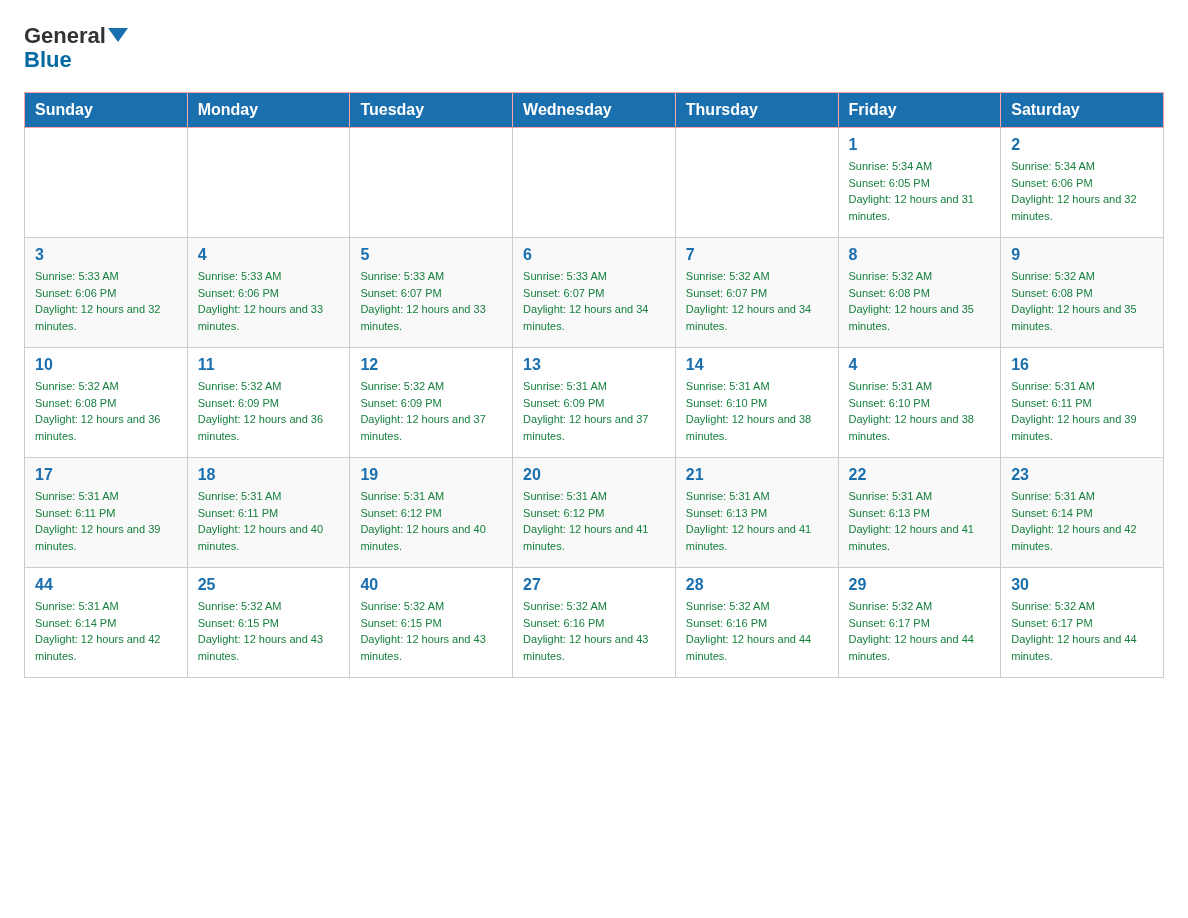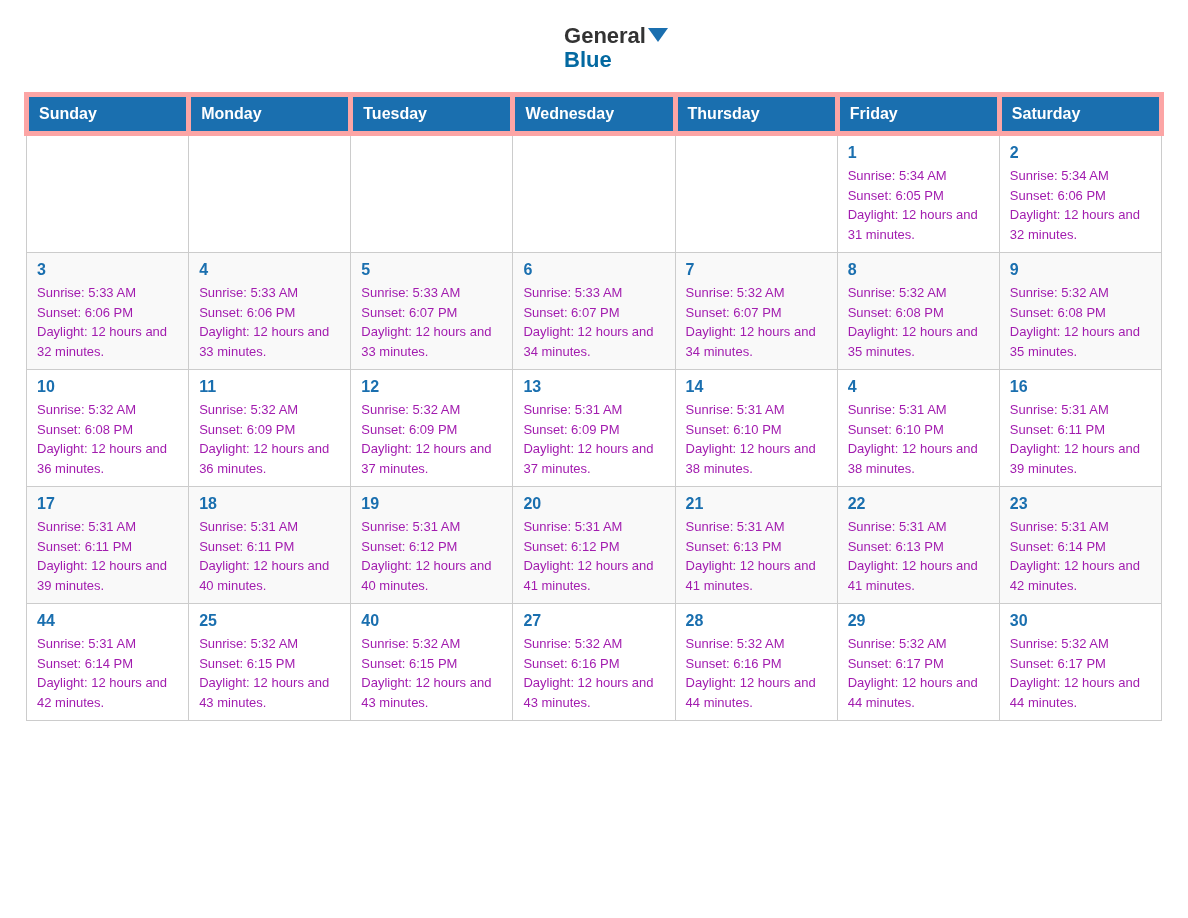--- a/index.html
+++ b/index.html
@@ -5,24 +5,23 @@
     * { box-sizing: border-box; margin: 0; padding: 0; }
     body {
       font-family: Arial, sans-serif;
       background: #fff;
       padding: 24px;
       width: 1188px;
       min-height: 918px;
     }
     .header {
       display: flex;
-      justify-content: center;
+      justify-content: flex-start;
       align-items: flex-start;
       margin-bottom: 20px;
-      margin-left: 44px;
     }
     .logo {
       display: flex;
       flex-direction: column;
       align-items: flex-start;
     }
     .logo-text {
       font-size: 22px;
       font-weight: bold;
       color: #333;
@@ -61,43 +60,43 @@
       width: 100%;
       border-collapse: collapse;
     }
     .calendar thead th {
       background-color: #1a6faf;
       color: #fff;
       font-size: 16px;
       font-weight: bold;
       padding: 8px 10px;
       text-align: left;
-      border: 5px solid #fca5a5;
+      border: 1px solid #fca5a5;
     }
     .calendar tbody td {
       vertical-align: top;
       padding: 8px 10px;
       border: 1px solid #ccc;
       font-size: 13px;
       color: #333;
       width: calc(100% / 7);
       min-height: 110px;
       height: 110px;
     }
     .day-number {
       font-size: 16px;
       font-weight: bold;
       color: #1a6faf;
       display: block;
       margin-bottom: 4px;
     }
     .day-info {
-      font-size: 13px;
+      font-size: 11px;
       line-height: 1.5;
-      color: #a21caf;
+      color: #15803d;
     }
     .empty-cell {
       background: #fff;
     }
     .calendar tbody tr:nth-child(even) td {
       background: #f9f9f9;
     }
     .calendar tbody tr td {
       background: #fff;
     }

